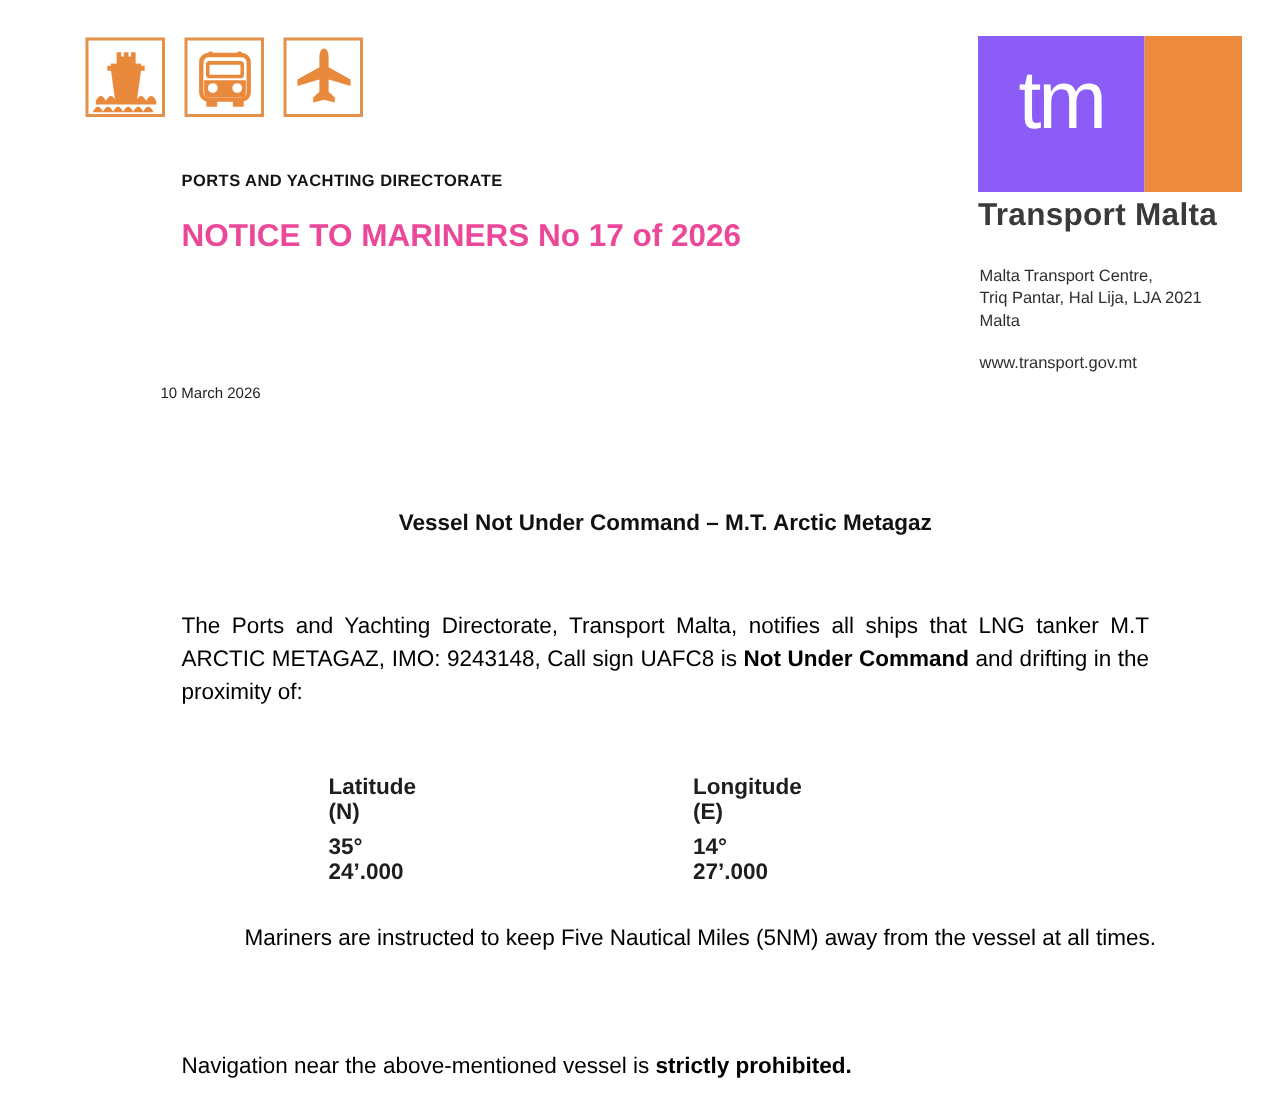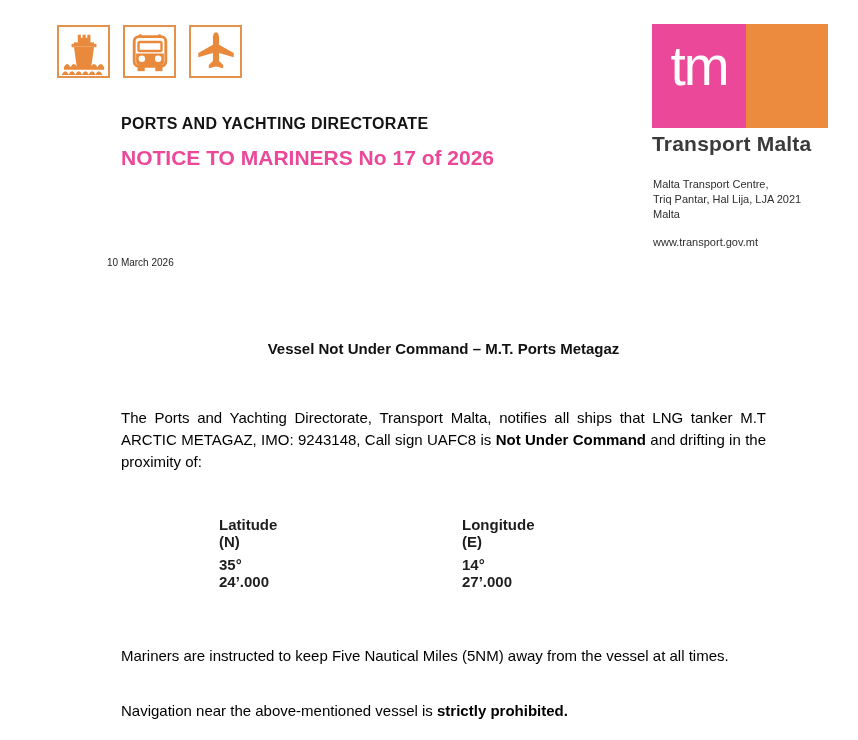--- a/index.html
+++ b/index.html
@@ -15,59 +15,59 @@
   .icons-row { position: absolute; left: 57px; top: 25px; display: flex; gap: 13px; }
   .ticon {
     width: 53px; height: 53px; border: 2px solid #e4914c;
     display: flex; align-items: center; justify-content: center; background: #fff;
   }
   .ticon svg { display: block; }
 
   
   .tm-logo { position: absolute; left: 652px; top: 24px; width: 176px; height: 104px; display: flex; }
   .tm-dark {
-    width: 94px; background: #ec4899; color: #fff;
+    width: 111px; background: #8b5cf6; color: #fff;
     display: flex; align-items: center; justify-content: center;
     font-size: 55px; font-weight: 400; letter-spacing: -2px; padding-bottom: 20px;
   }
   .tm-orange { flex: 1; background: #ec8a3e; }
   .brand-name {
     position: absolute; left: 652px; top: 132px;
     font-size: 21px; font-weight: 600; color: #3a3a3a; letter-spacing: 0.2px;
   }
 
   
   .contact { position: absolute; left: 653px; top: 177px; font-size: 11px; line-height: 15px; color: #2e2e2e; }
   .contact .group { margin-bottom: 13px; }
   .contact .row { display: flex; }
   .contact .lbl { width: 43px; flex: 0 0 43px; }
 
   
   .directorate {
     position: absolute; left: 121px; top: 115px;
-    font-size: 16px; font-weight: bold; letter-spacing: 0.3px; color: #141414;
+    font-size: 11px; font-weight: bold; letter-spacing: 0.3px; color: #141414;
   }
   .notice-title {
     position: absolute; left: 121px; top: 146px;
     font-size: 21px; font-weight: bold; color: #ec4899;
   }
   .ref-row { position: absolute; left: 121px; top: 194px; font-size: 15px; }
   .ref-row .lbl { display: inline-block; width: 116px; }
   .ref-row .val { font-weight: bold; }
   .doc-date { position: absolute; left: 107px; top: 257px; font-size: 10px; }
   .subject {
     position: absolute; left: 121px; top: 340px; width: 645px;
     text-align: center; font-size: 15px; font-weight: bold; color: #111;
   }
   .para {
     position: absolute; left: 121px; width: 645px;
     font-size: 15px; line-height: 22px; text-align: justify; color: #000000;
   }
   .para-1 { top: 407px; }
-  .para-2 { top: 645px; }
+  .para-2 { top: 615px; margin-left: 42px; }
   .para-3 { top: 700px; text-align: left; }
   .b { font-weight: bold; }
 
   
   .coords { position: absolute; left: 0; top: 0; }
   .coord-lat-label  { position: absolute; left: 219px; top: 516px; font-size: 15px; font-weight: bold; }
   .coord-lon-label  { position: absolute; left: 462px; top: 516px; font-size: 15px; font-weight: bold; }
   .coord-lat-value  { position: absolute; left: 219px; top: 556px; font-size: 15px; font-weight: bold; }
   .coord-lon-value  { position: absolute; left: 462px; top: 556px; font-size: 15px; font-weight: bold; }
 </style>
@@ -126,21 +126,21 @@
     </div>
     <div>www.transport.gov.mt</div>
   </div>
 
   <div class="directorate">PORTS AND YACHTING DIRECTORATE</div>
   <div class="notice-title">NOTICE TO MARINERS No 17 of 2026</div>
 
 
   <div class="doc-date">10 March 2026</div>
 
-  <div class="subject">Vessel Not Under Command – M.T. Ports Metagaz</div>
+  <div class="subject">Vessel Not Under Command – M.T. Arctic Metagaz</div>
 
   <p class="para para-1"><span>The Ports and Yachting Directorate, Transport Malta, notifies all ships that LNG tanker M.T ARCTIC METAGAZ, IMO: 9243148, Call sign UAFC8 is </span><span class="b">Not Under Command</span><span> and drifting in the proximity of:</span></p>
 
   <div class="coords">
     <div class="coord-lat-label">Latitude (N)</div>
     <div class="coord-lon-label">Longitude (E)</div>
     <div class="coord-lat-value">35° 24’.000</div>
     <div class="coord-lon-value">14° 27’.000</div>
   </div>
 

